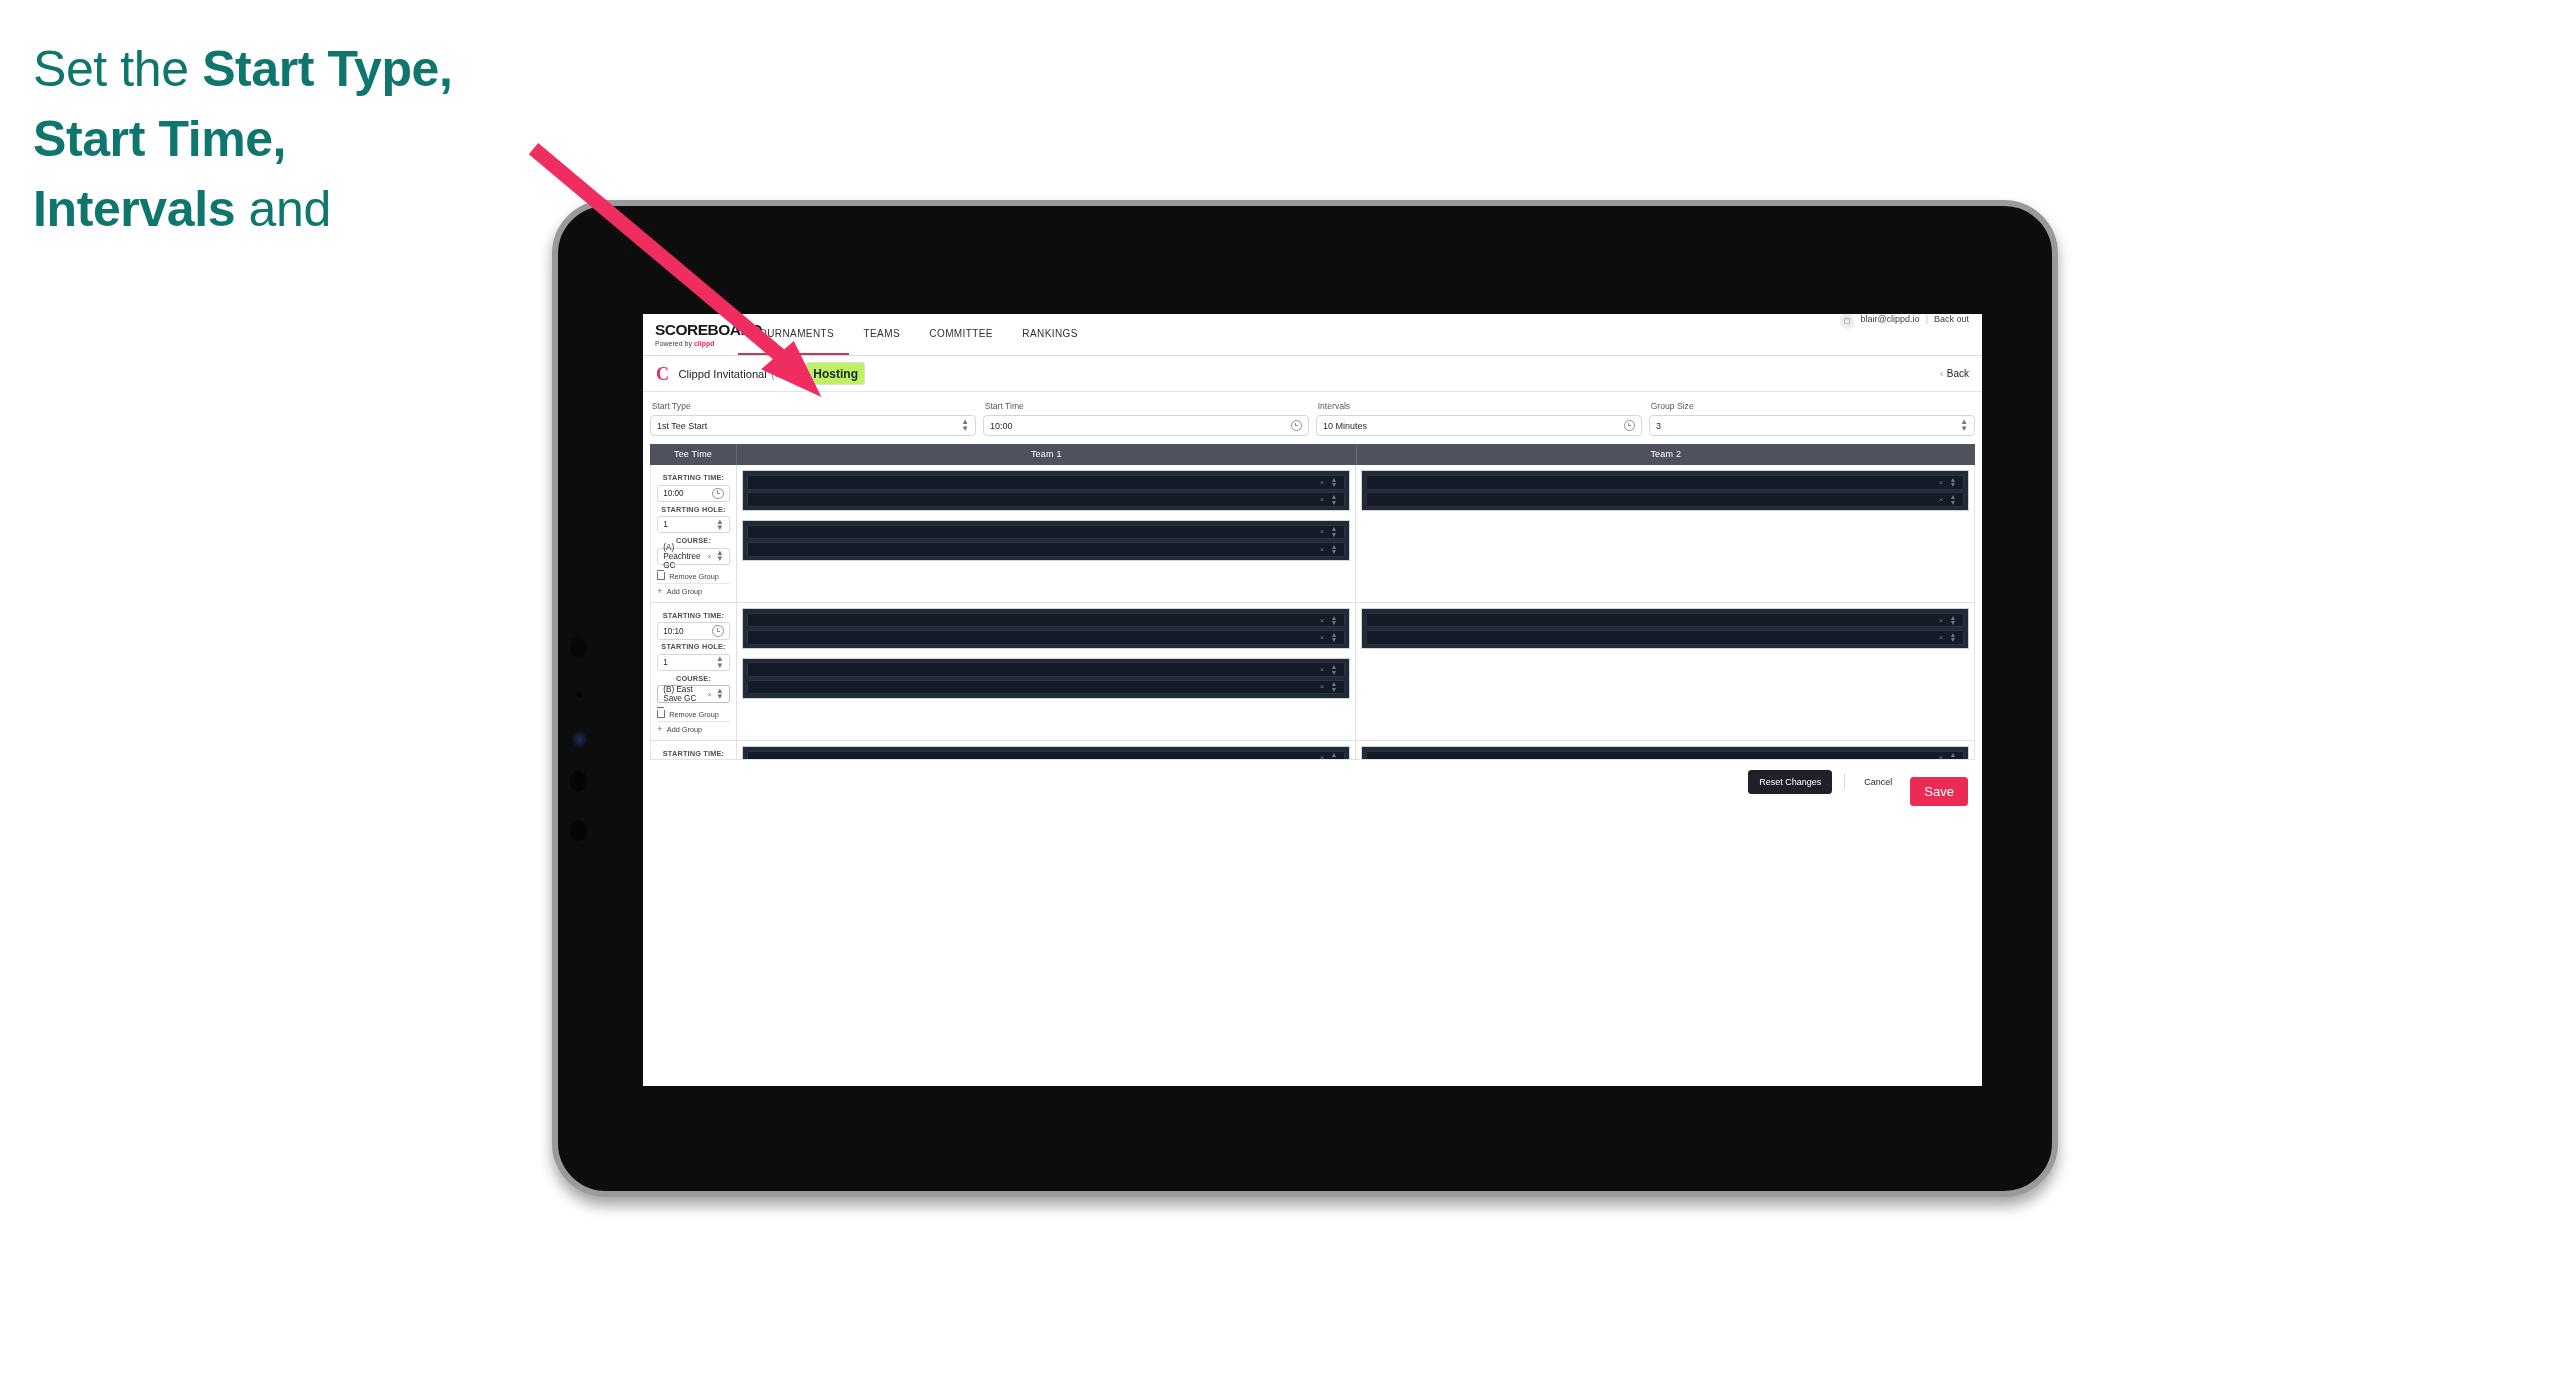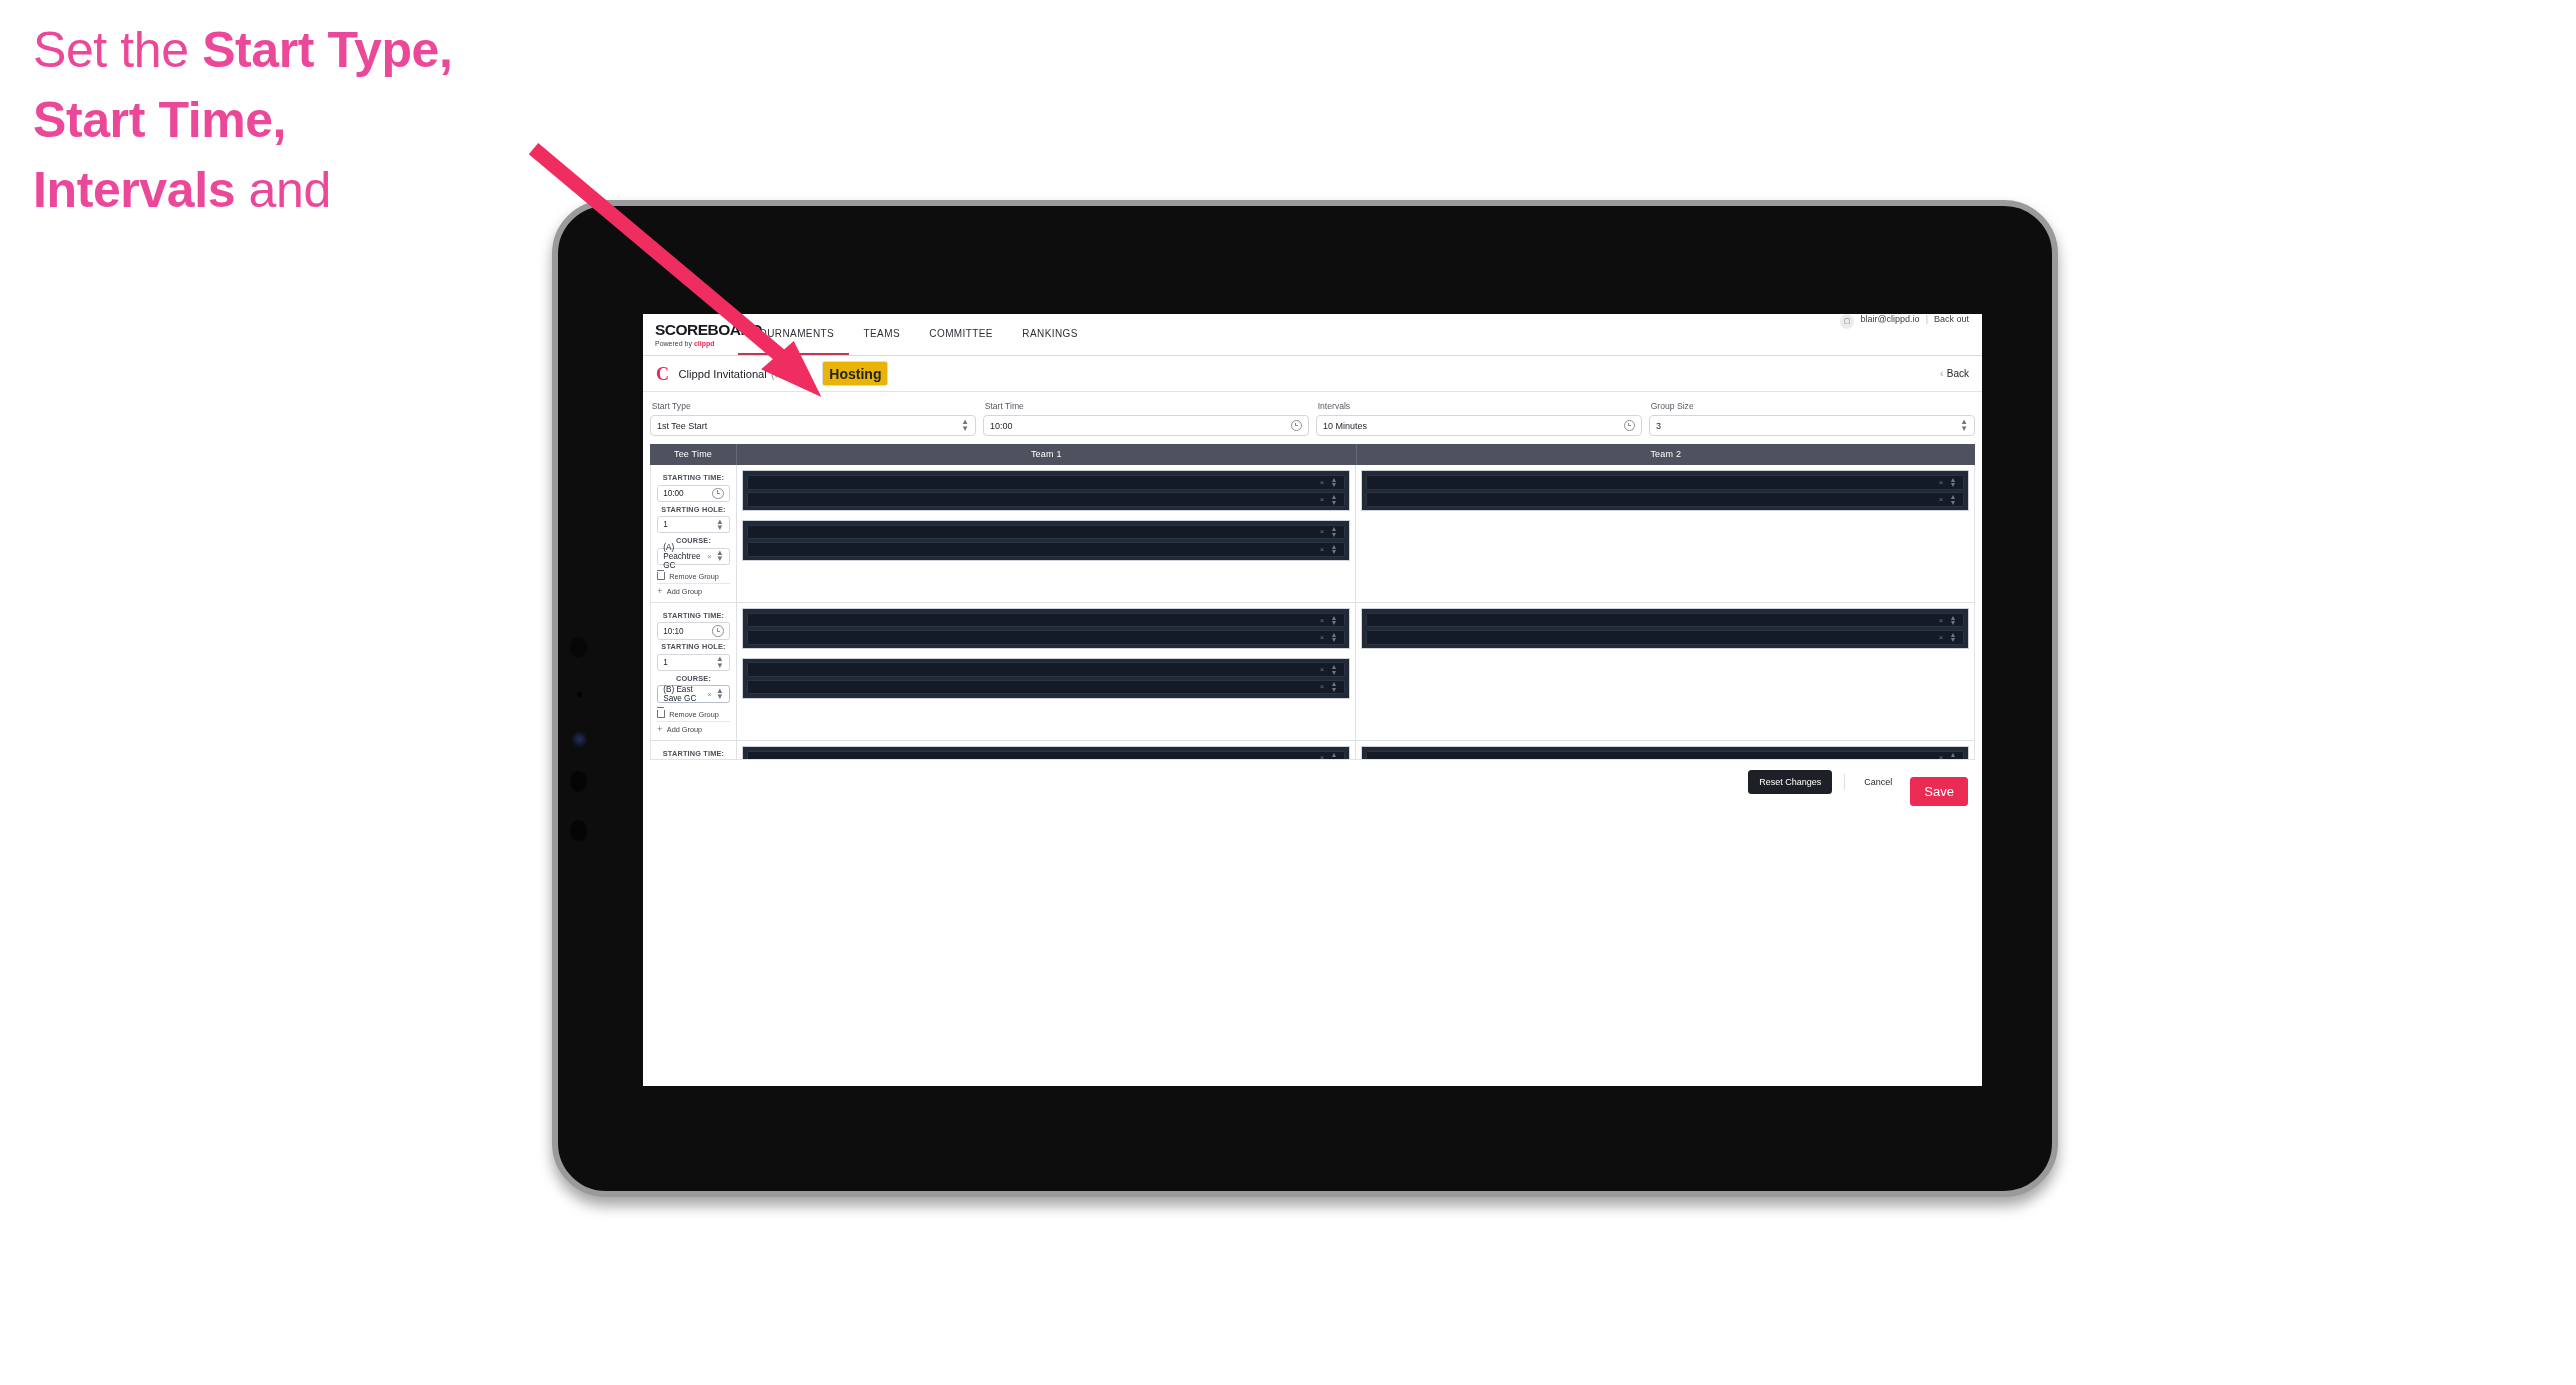--- a/index.html
+++ b/index.html
@@ -6,22 +6,22 @@
   body{
     width:2576px;height:1386px;
     background:#ffffff;
     font-family:"Liberation Sans", sans-serif;
     overflow:hidden;
     position:relative;
   }
 
   
   #caption{
-    position:absolute;left:33px;top:15px;width:552px;
-    font-size:50px;line-height:1.40;color:#ec4899;
+    position:absolute;left:33px;top:34px;width:552px;
+    font-size:50px;line-height:1.40;color:#0f766e;
     letter-spacing:-0.4px;
   }
   #caption .b{font-weight:bold;}
   #caption .n{font-weight:normal;}
 
   
   #tablet{
     position:absolute;left:552px;top:200px;
     width:1506px;height:997px;
     background:#0d0d0d;
@@ -76,22 +76,22 @@
   
   #crumb{
     height:35px;display:flex;align-items:center;padding:0 13px;
     border-bottom:0.9px solid #e3e4e7;background:#fff;
   }
   #crumb-logo{font-size:18px;font-weight:bold;color:#e8275a;line-height:1;
     margin-right:9.5px;font-family:"Liberation Serif",serif;}
   #crumb-title{font-size:11.2px;color:#20242b;}
   #crumb-sub{font-size:11.2px;color:#8d9096;margin-left:4.3px;}
   #crumb-badge{
-    margin-left:22px;border:0.9px solid #dcdde0;border-radius:2.6px;
-    padding:3.5px 6px;font-size:14px;font-weight:bold;color:#20242b;background:#eab308;
+    margin-left:6px;border:0.9px solid #dcdde0;border-radius:2.6px;
+    padding:3.5px 6px;font-size:12px;font-weight:bold;color:#20242b;background:#bef264;
   }
   #back-btn{margin-left:auto;font-size:10px;color:#20242b;cursor:pointer;}
   #back-btn .chev{color:#9a9da3;margin-right:3.5px;}
 
   
   #settings{display:flex;padding:8.6px 7px 7.8px 7px;gap:7px;background:#fff;}
   .field{flex:1;display:flex;flex-direction:column;}
   .field-label{font-size:8.6px;color:#565a61;margin-bottom:4.3px;padding-left:1.7px;}
   .field-ctl{
     height:21.6px;border:0.9px solid #d4d6da;border-radius:4px;background:#fff;

